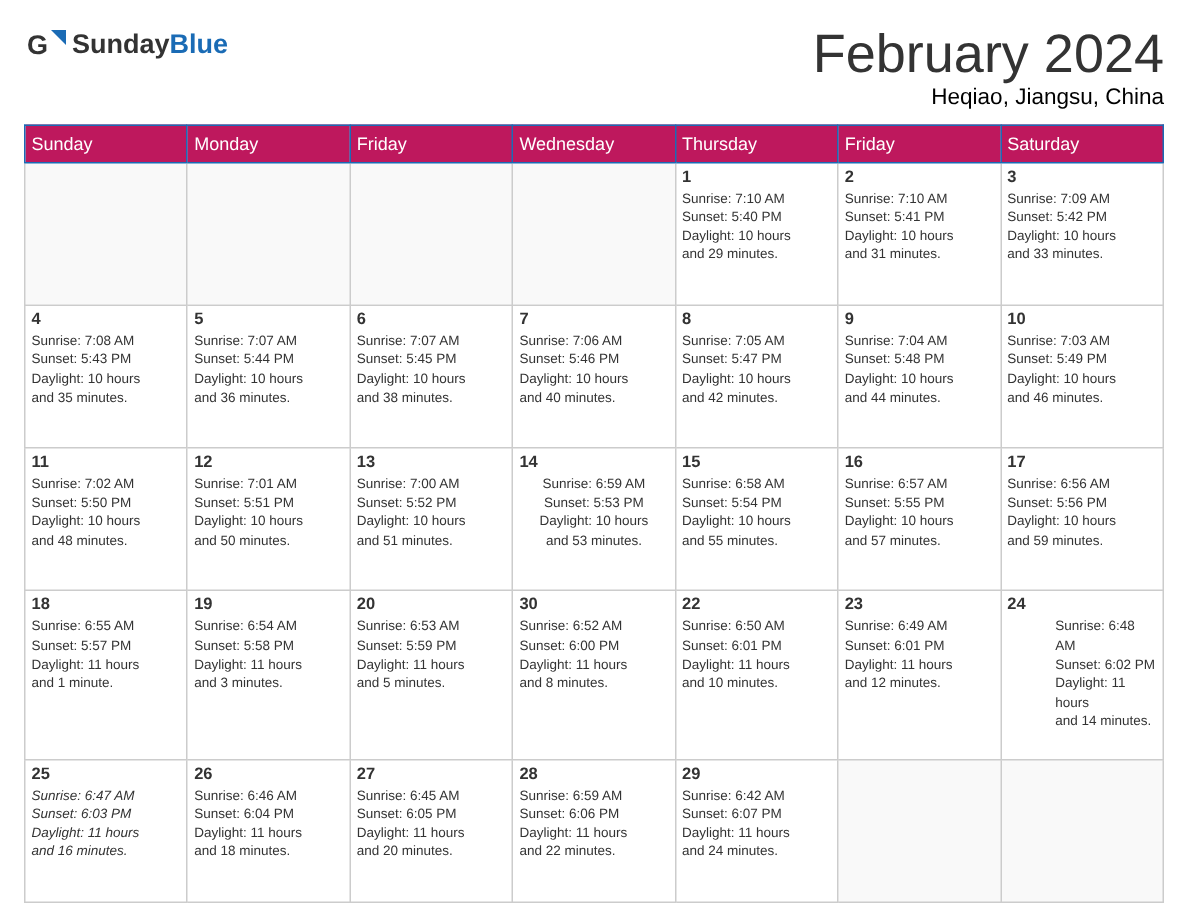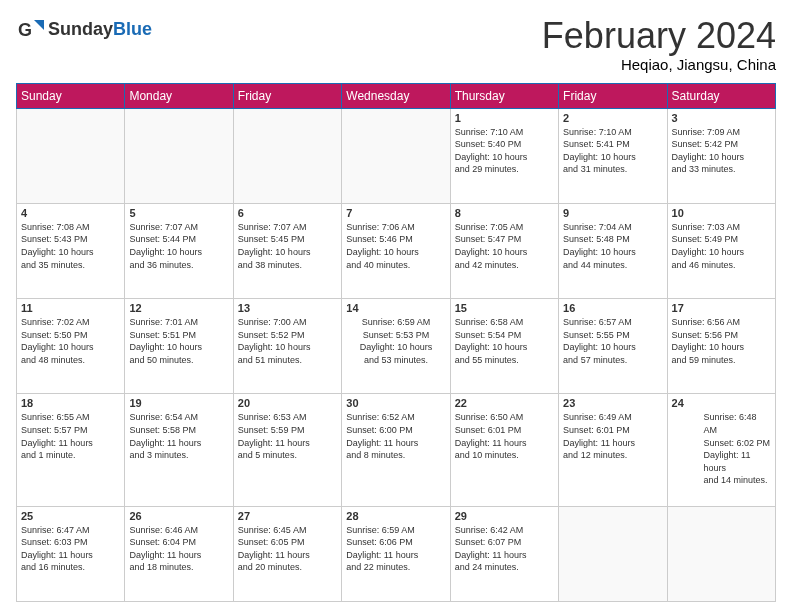--- a/index.html
+++ b/index.html
@@ -306,21 +306,21 @@
             <div class="day-number">24</div>
             <div class="day-info" style="white-space: pre-line; margin-left: 32px;">Sunrise: 6:48 AM
 Sunset: 6:02 PM
 Daylight: 11 hours
 and 14 minutes.</div>
           </td>
         </tr>
         <tr>
           <td>
             <div class="day-number">25</div>
-            <div class="day-info" style="white-space: pre-line;">Sunrise: 6:47 AM
+            <div class="day-info" style="white-space: pre-line; font-style: italic;">Sunrise: 6:47 AM
 Sunset: 6:03 PM
 Daylight: 11 hours
 and 16 minutes.</div>
           </td>
           <td>
             <div class="day-number">26</div>
             <div class="day-info" style="white-space: pre-line;">Sunrise: 6:46 AM
 Sunset: 6:04 PM
 Daylight: 11 hours
 and 18 minutes.</div>

